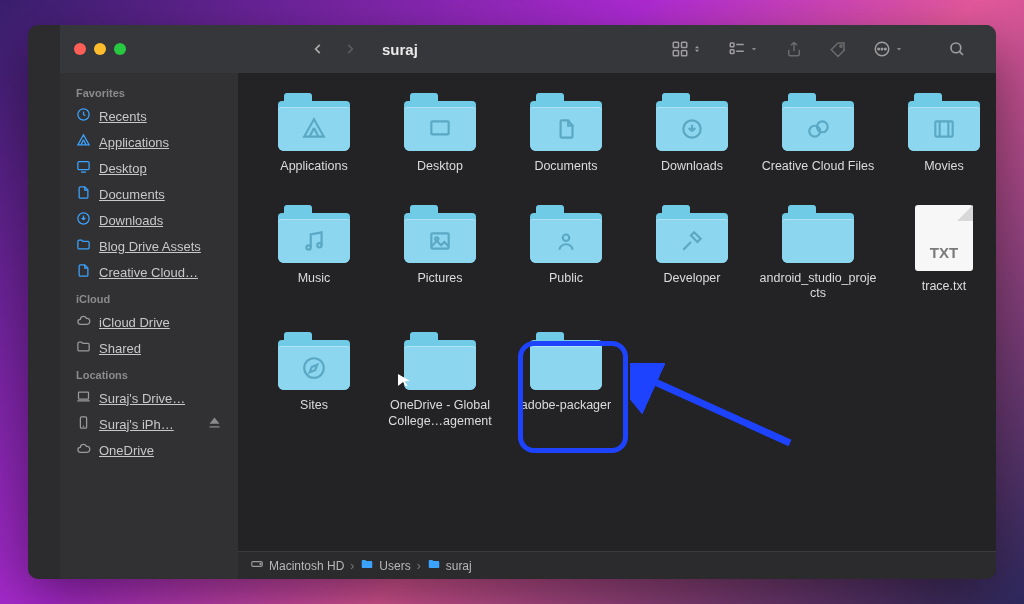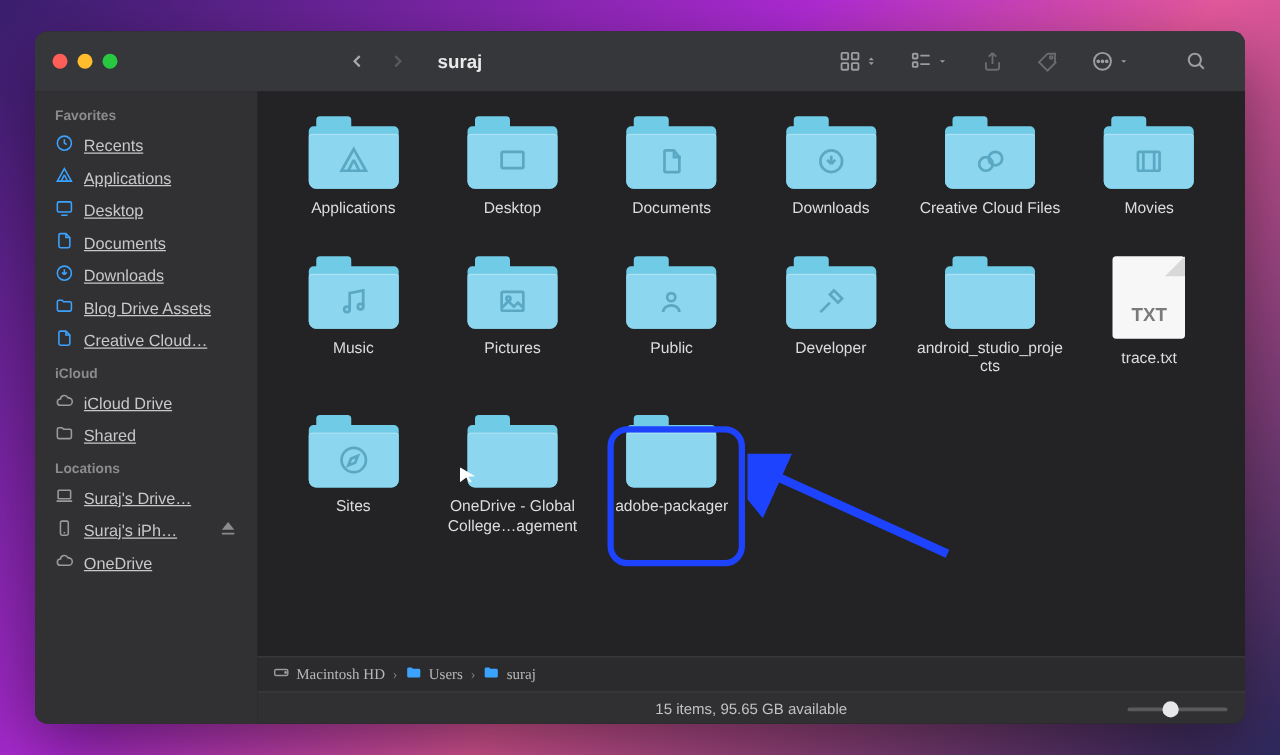--- a/index.html
+++ b/index.html
@@ -10,20 +10,21 @@
     position: relative;
   }
   .window {
     width: 968px; height: 554px;
     background: #2c2c2e;
     border-radius: 10px;
     box-shadow: 0 20px 60px rgba(0,0,0,0.5);
     display: flex; flex-direction: column;
     overflow: hidden;
     position: relative;
+    padding-left: 32px;
   }
   .titlebar {
     height: 48px;
     background: #36373a;
     display: flex; align-items: center;
     padding: 0 14px;
     gap: 8px;
   }
   .traffic { display: flex; gap: 8px; margin-right: 20px; }
   .dot { width: 12px; height: 12px; border-radius: 50%; }
@@ -63,21 +64,21 @@
   .folder-icon { width:72px; height:58px; position:relative; }
   .folder-back { position:absolute; inset:0; background:#6fcbe6; border-radius:4px 4px 6px 6px; top:8px;}
   .folder-tab { position:absolute; width:28px; height:10px; background:#6fcbe6; border-radius:3px 3px 0 0; top:0; left:6px;}
   .folder-front { position:absolute; left:0; right:0; bottom:0; height:44px; background:#8dd6ef; border-radius:3px 3px 6px 6px; box-shadow: inset 0 1px 0 rgba(255,255,255,0.3);}
   .folder-glyph { position:absolute; left:0; right:0; bottom:0; height:44px; display:flex; align-items:center; justify-content:center; color:#5aa8c4; }
   .folder-glyph svg { width:26px; height:26px; }
   .file-icon { width:58px; height:66px; background:#f7f7f7; border-radius:3px; position:relative; display:flex; align-items:flex-end; justify-content:center; color:#7a7a7a; font-size:15px; font-weight:600; padding-bottom:10px;}
   .file-icon::before { content:""; position:absolute; top:0; right:0; width:16px; height:16px; background:linear-gradient(135deg, transparent 48%, #d8d8d8 52%);}
   .label { color:#dcdcde; font-size:12.5px; margin-top:8px; line-height:1.25; max-width:118px; word-wrap:break-word;}
   .item.has-cursor::after{ content:""; position:absolute; top:42px; left:18px; width:12px; height:12px; background: #fff; clip-path: polygon(0 0, 100% 60%, 55% 62%, 80% 100%, 62% 100%, 42% 68%, 0 100%);}
-  .pathbar { height:28px; background:#2b2b2d; border-top:1px solid #3c3c3e; display:flex; align-items:center; padding:0 12px; font-size:12px; color:#b8b8ba; gap:6px;font-family:Liberation Serif, serif;}
+  .pathbar { height:28px; background:#2b2b2d; border-top:1px solid #3c3c3e; display:flex; align-items:center; padding:0 12px; font-size:12px; color:#b8b8ba; gap:6px;}
   .pb-seg { display:flex; align-items:center; gap:5px; }
   .pb-seg svg{width:14px;height:14px;}
   .pb-sep { color:#7a7a7c; }
   .statusbar { height:26px; background:#303032; border-top:1px solid #3c3c3e; display:flex; align-items:center; justify-content:center; font-size:12px; color:#c2c2c4; position:relative;}
   .zoom { position:absolute; right:14px; top:6px; width:80px; height:14px; display:flex; align-items:center;}
   .zoom-track{flex:1; height:3px; background:#5a5a5d; border-radius:2px; position:relative;}
   .zoom-knob{position:absolute; left:35%; top:-5px; width:13px; height:13px; background:#e8e8ea; border-radius:50%;}
   
   .highlight-box{ position:absolute; border:5px solid #1e43ff; border-radius:16px; pointer-events:none;}
   .arrow{ position:absolute; pointer-events:none; }
@@ -482,23 +483,15 @@
         </span>
         <span class="pb-sep">›</span>
         <span class="pb-seg">
           <span class="ic-blue"><svg viewBox="0 0 24 24" fill="currentColor">
                 <path d="M3 7a2 2 0 012-2h4l2 2h8a2 2 0 012 2v8a2 2 0 01-2 2H5a2 2 0 01-2-2z"></path>
               </svg></span>
           <span>suraj</span>
         </span>
       </div>
 
-      <div class="statusbar">
-        <span>15 items, 95.65 GB available</span>
-        <div class="zoom">
-          <div class="zoom-track">
-              <div class="zoom-knob"></div>
-            </div>
-        </div>
-      </div>
     </div>
   </div>
 </div>
 
 </body></html>

